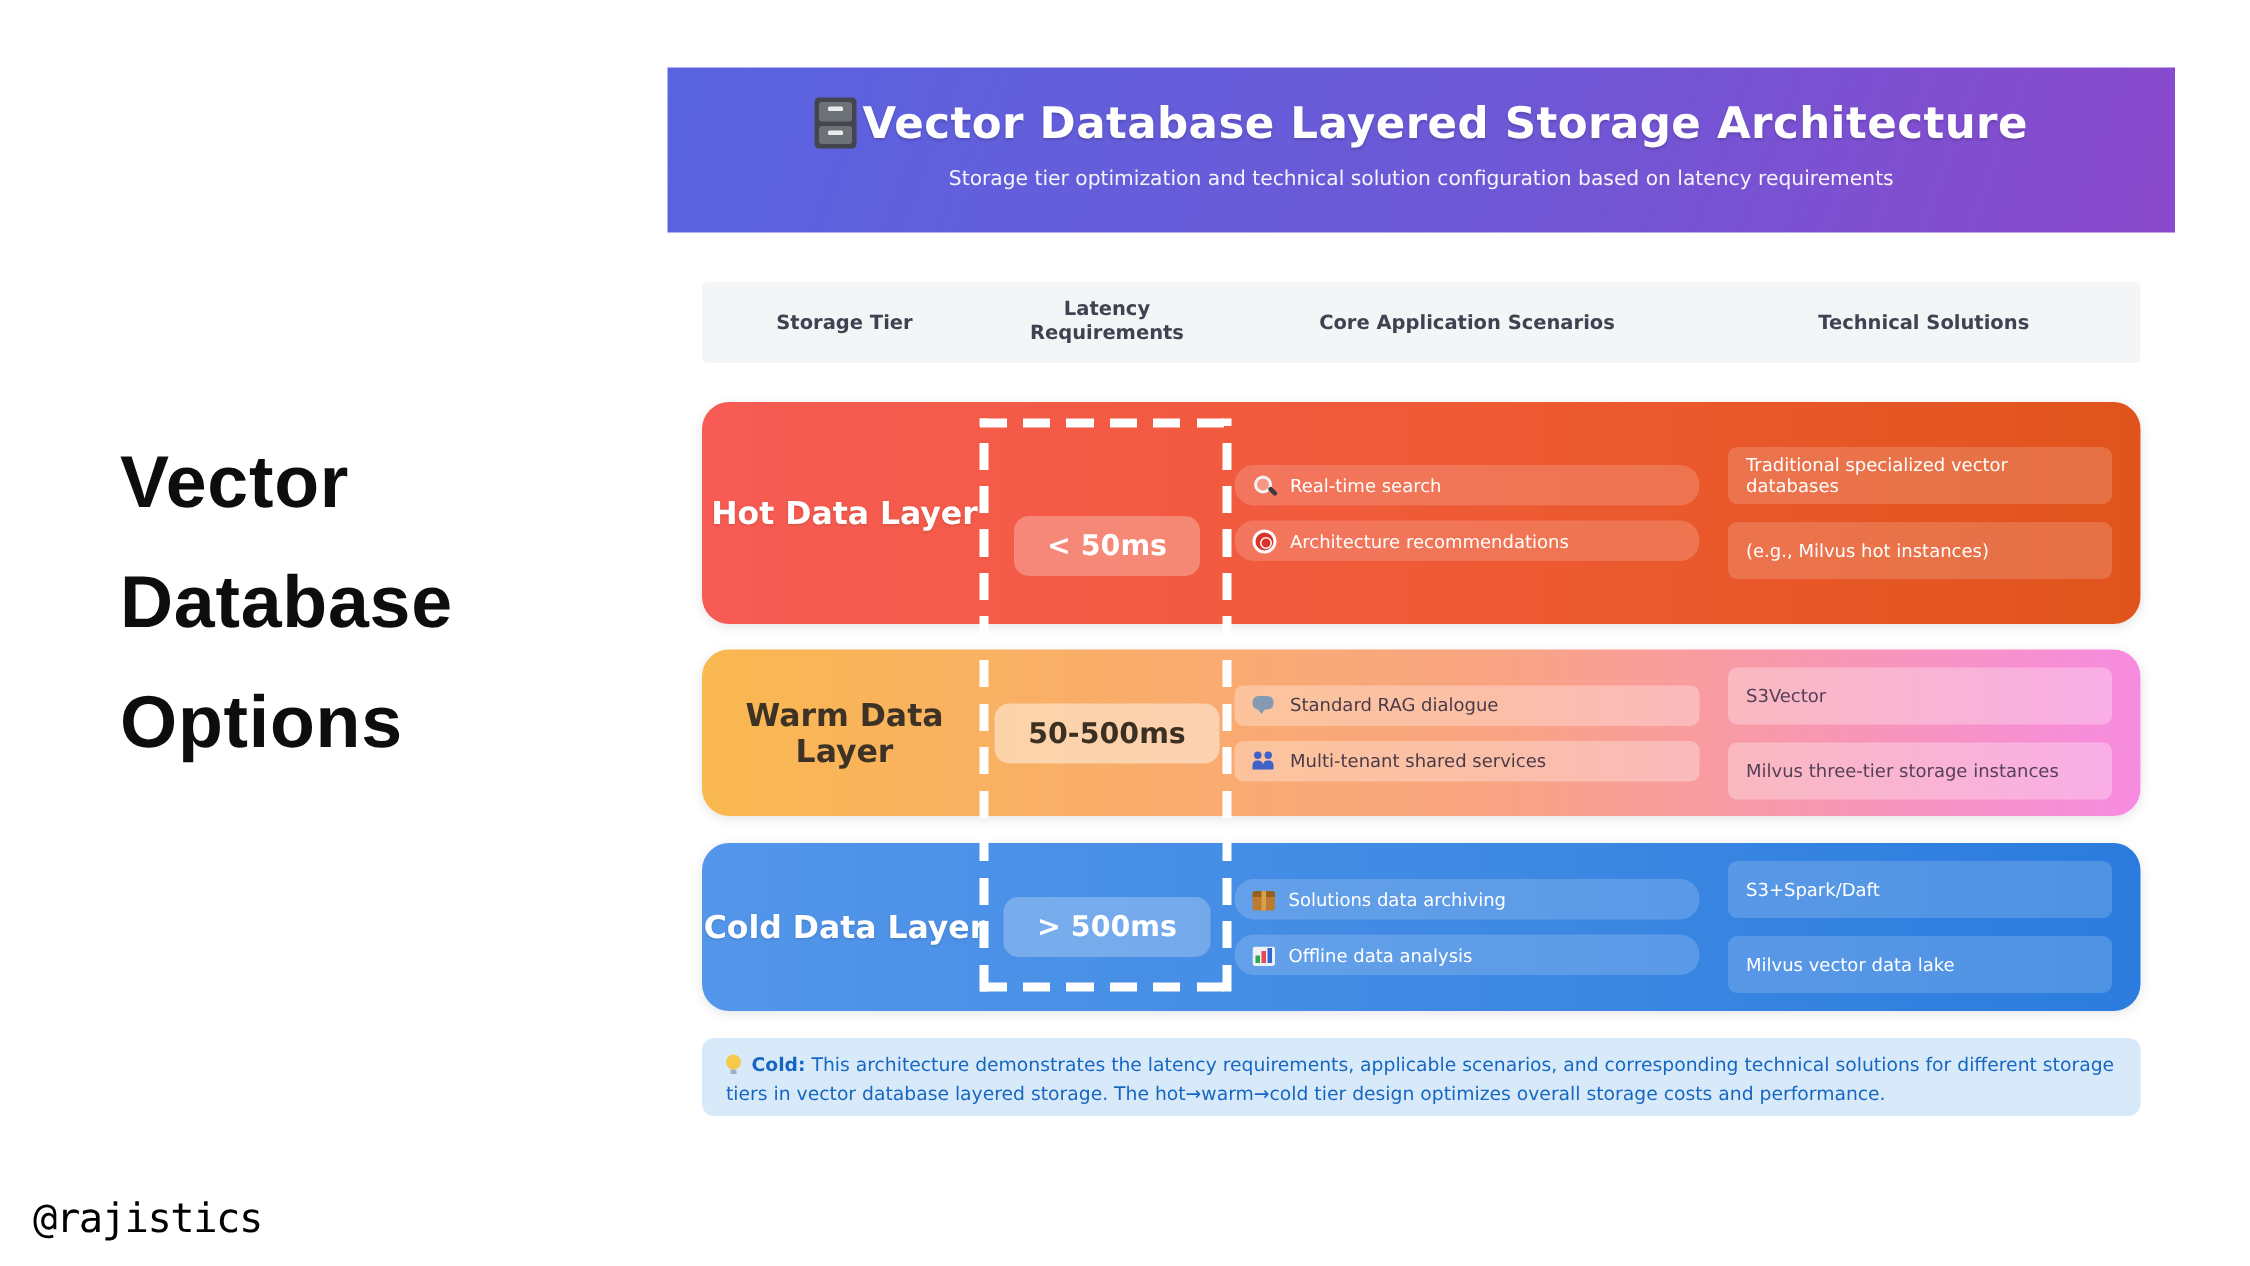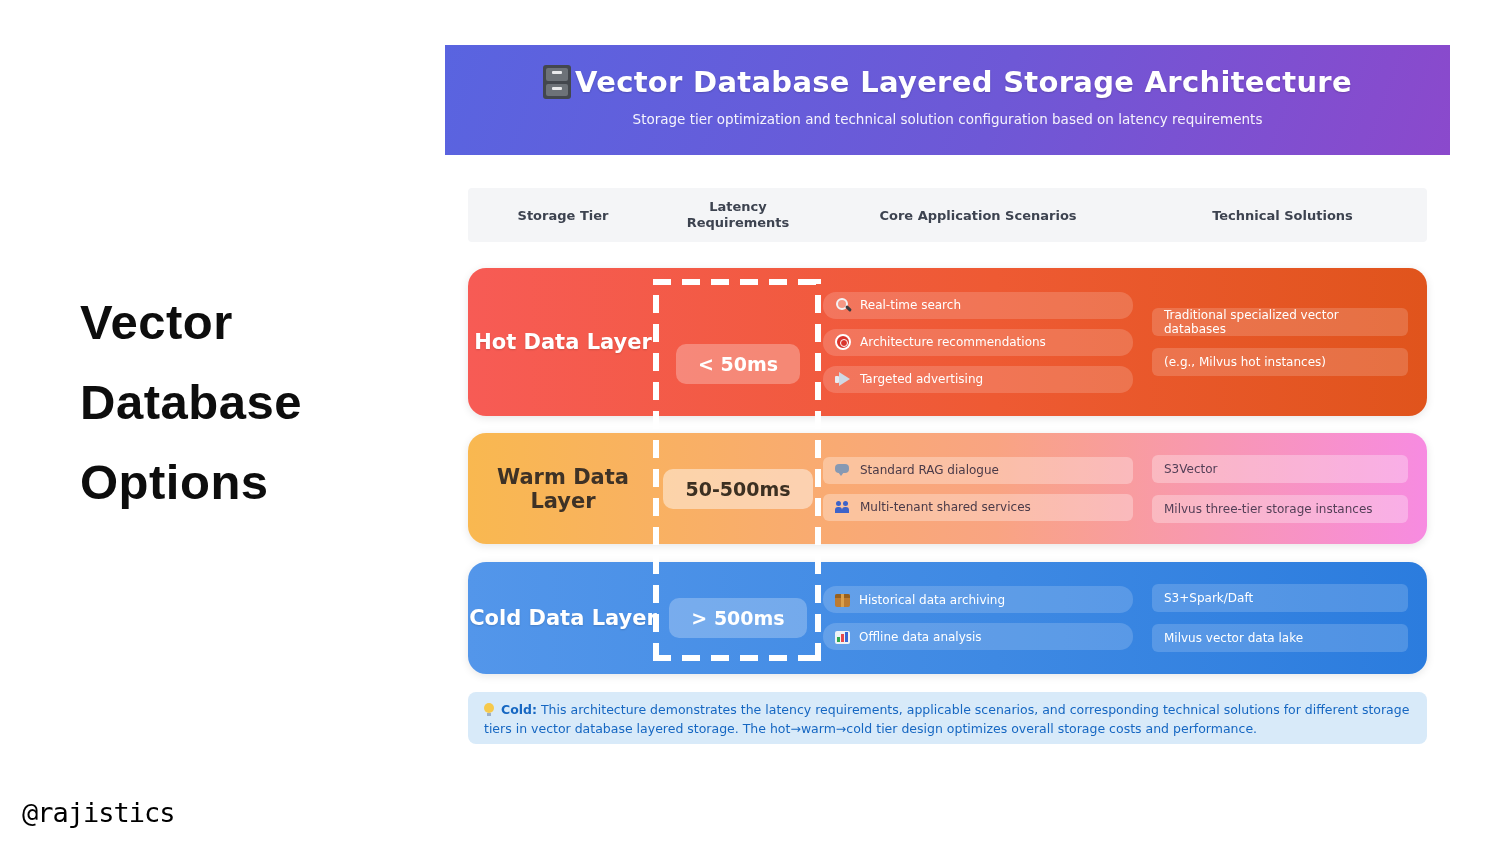--- a/index.html
+++ b/index.html
@@ -51,21 +51,21 @@
   .row-warm .latency-pill { background:rgba(255,255,255,.45); color:#3c3022; }
   .row-cold .latency-pill { background:rgba(255,255,255,.25); color:#fff; }
 
   .scenarios { display:flex; flex-direction:column; justify-content:center; gap:10px; padding:0 5px; }
   .scenario { display:flex; align-items:center; gap:9px; height:27px; padding:0 12px;
               border-radius:6px; font-size:12px; background:rgba(255,255,255,.17); }
   .row-hot .scenario, .row-cold .scenario { color:#fff;border-radius:13px; }
   .row-warm .scenario { background:rgba(255,255,255,.30); color:#4a3a48; }
 
   .solutions { display:flex; flex-direction:column; justify-content:center; gap:12px; padding-left:14px; }
-  .solution { width:256px; height:28px; display:flex; align-items:center; padding:0 12px;
+  .solution { width:256px; height:38px; display:flex; align-items:center; padding:0 12px;
               border-radius:6px; font-size:12px; background:rgba(255,255,255,.17); }
   .row-hot .solution, .row-cold .solution { color:#fff; }
   .row-warm .solution { background:rgba(255,255,255,.30); color:#533f57; }
 
   
   .highlight { position:absolute; left:653px; top:279px; width:168px; height:382px; pointer-events:none; z-index:6; }
   .hl-e { position:absolute; }
   .hl-top    { left:0; top:0; width:100%; height:6px; background:repeating-linear-gradient(90deg,#fff 0 18px,transparent 18px 29px); }
   .hl-bottom { left:0; bottom:0; width:100%; height:6px; background:repeating-linear-gradient(90deg,#fff 0 18px,transparent 18px 29px); }
   .hl-left   { left:0; top:0; height:100%; width:6px; background:repeating-linear-gradient(0deg,#fff 0 18px,transparent 18px 29px); }
@@ -152,24 +152,20 @@
     </div>
     <div class="scenarios">
       <div class="scenario">
         <span class="ic ic-search"></span>
         <span>Real-time search</span>
       </div>
       <div class="scenario">
         <span class="ic ic-target"></span>
         <span>Architecture recommendations</span>
       </div>
-      <div class="scenario">
-        <span class="ic ic-mega"></span>
-        <span>Targeted advertising</span>
-      </div>
     </div>
     <div class="solutions">
       <div class="solution">Traditional specialized vector databases</div>
       <div class="solution">(e.g., Milvus hot instances)</div>
     </div>
   </div>
 
   <div class="row row-warm">
     <div class="tier">Warm Data Layer</div>
     <div class="latency-cell">
@@ -192,21 +188,21 @@
   </div>
 
   <div class="row row-cold">
     <div class="tier">Cold Data Layer</div>
     <div class="latency-cell">
       <span class="latency-pill">&gt; 500ms</span>
     </div>
     <div class="scenarios">
       <div class="scenario">
         <span class="ic ic-box"></span>
-        <span>Historical data archiving</span>
+        <span>Solutions data archiving</span>
       </div>
       <div class="scenario">
         <span class="ic ic-chart"></span>
         <span>Offline data analysis</span>
       </div>
     </div>
     <div class="solutions">
       <div class="solution">S3+Spark/Daft</div>
       <div class="solution">Milvus vector data lake</div>
     </div>

